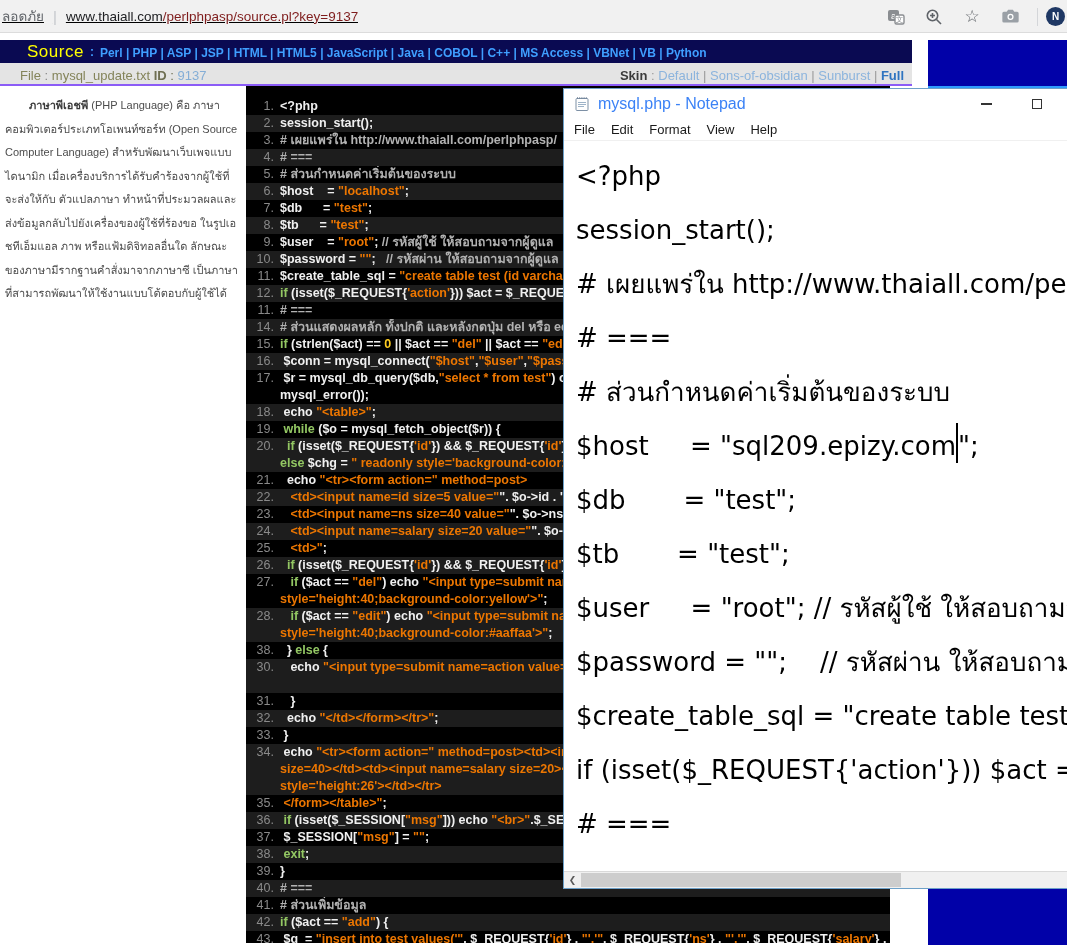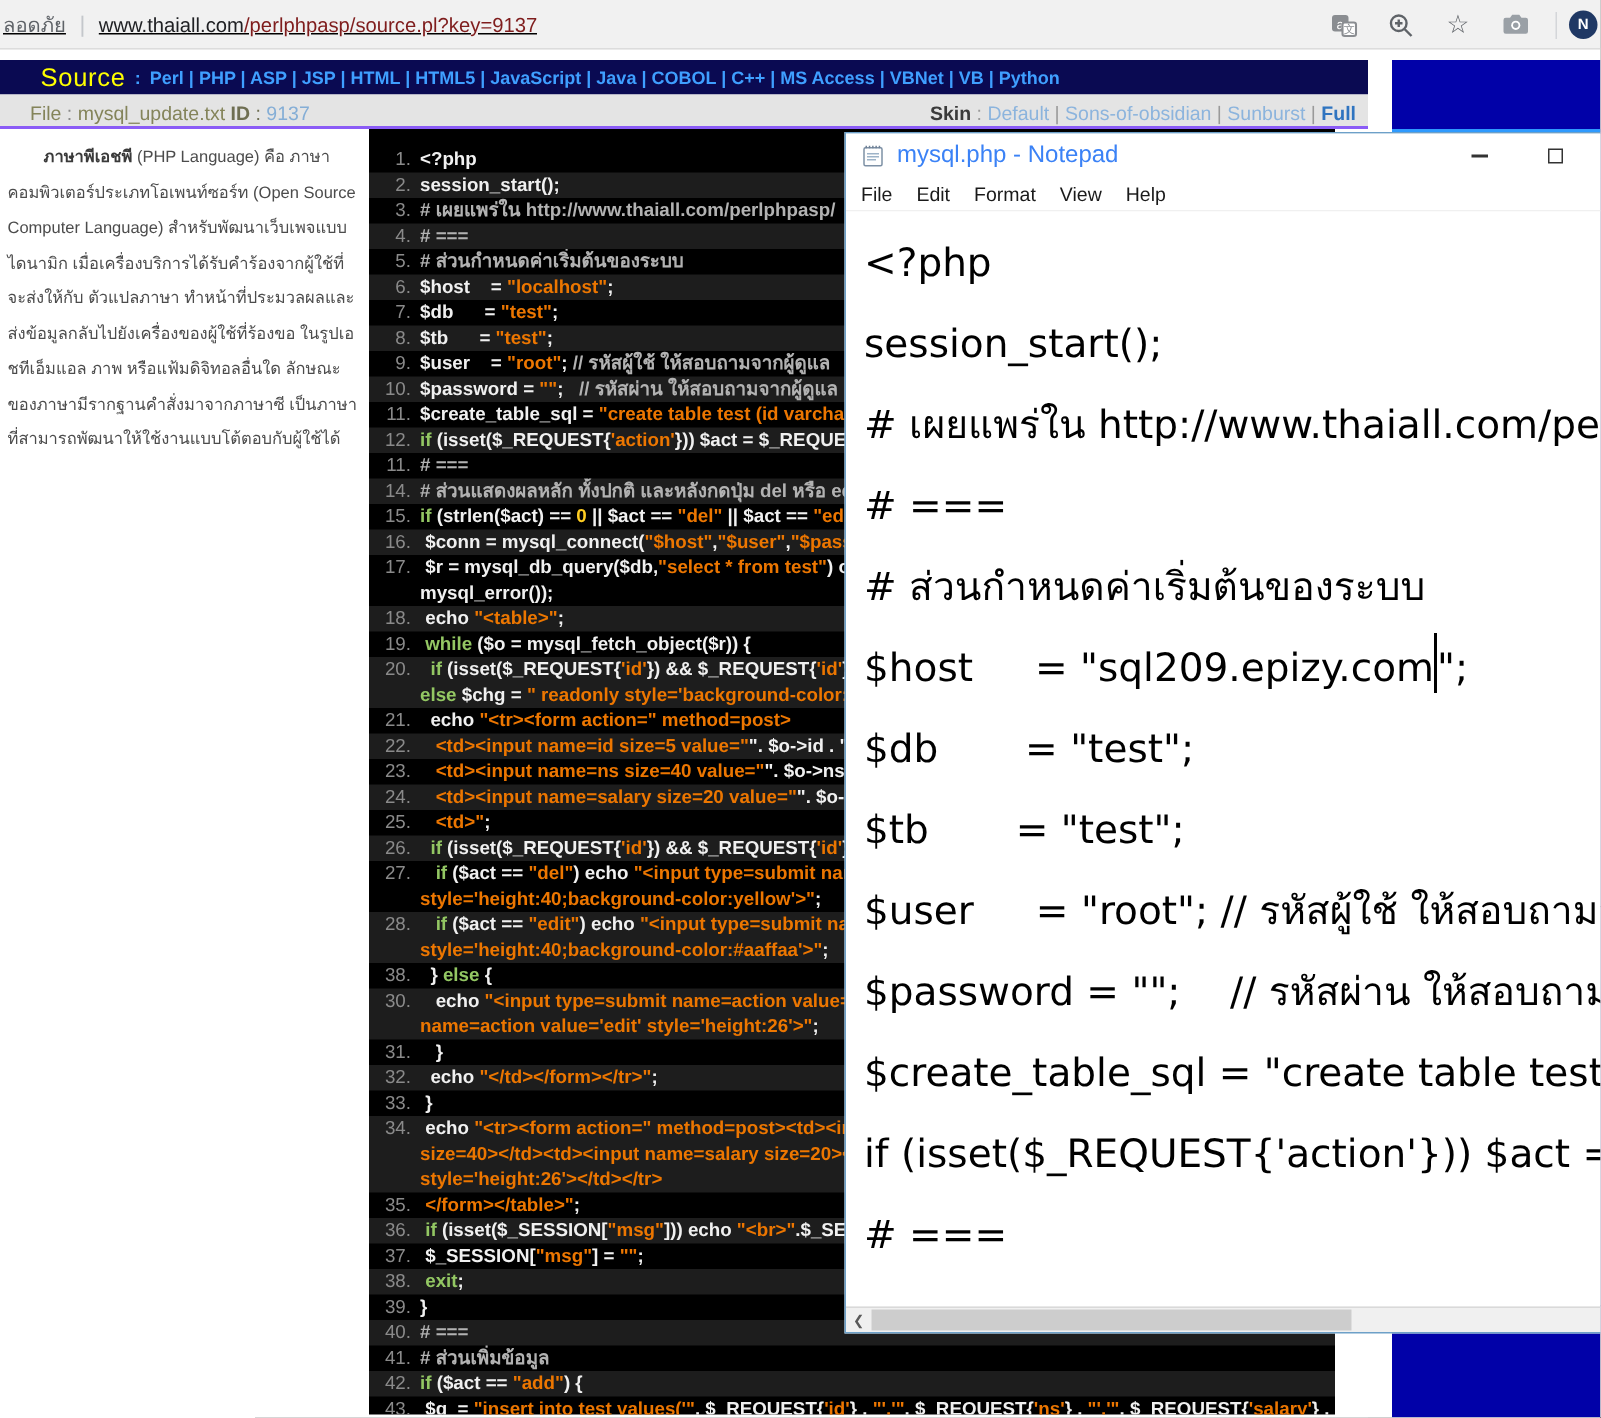--- a/index.html
+++ b/index.html
@@ -254,21 +254,21 @@
           </div>
           <div class="cl even">
             <div class="crow"><span class="gut">28.</span><span class="ct"><span class="tk-p">   </span><span class="tk-k">if</span><span class="tk-p"> ($act == </span><span class="tk-s">"edit"</span><span class="tk-p">) echo </span><span class="tk-s">"&lt;input type=submit name=action value='edit' </span></span></div>
             <div class="crow"><span class="gut"></span><span class="ct"><span class="tk-s">style='height:40;background-color:#aaffaa'&gt;"</span><span class="tk-p">;</span></span></div>
           </div>
           <div class="cl">
             <div class="crow"><span class="gut">38.</span><span class="ct"><span class="tk-p">  } </span><span class="tk-k">else</span><span class="tk-p"> {</span></span></div>
           </div>
           <div class="cl even">
             <div class="crow"><span class="gut">30.</span><span class="ct"><span class="tk-p">   echo </span><span class="tk-s">"&lt;input type=submit name=action value='del' style='height:26'&gt; &lt;input type=submit </span></span></div>
-            <div class="crow"><span class="gut"></span><span class="ct"><span class="tk-s">name=action value='edit' style='height:26'&gt;"</span><span class="tk-p">;</span></span></div>
+            <div class="crow"><span class="gut"></span></div>
           </div>
           <div class="cl">
             <div class="crow"><span class="gut">31.</span><span class="ct"><span class="tk-p">   }</span></span></div>
           </div>
           <div class="cl even">
             <div class="crow"><span class="gut">32.</span><span class="ct"><span class="tk-p">  echo </span><span class="tk-s">"&lt;/td&gt;&lt;/form&gt;&lt;/tr&gt;"</span><span class="tk-p">;</span></span></div>
           </div>
           <div class="cl">
             <div class="crow"><span class="gut">33.</span><span class="ct"><span class="tk-p"> }</span></span></div>
           </div>

